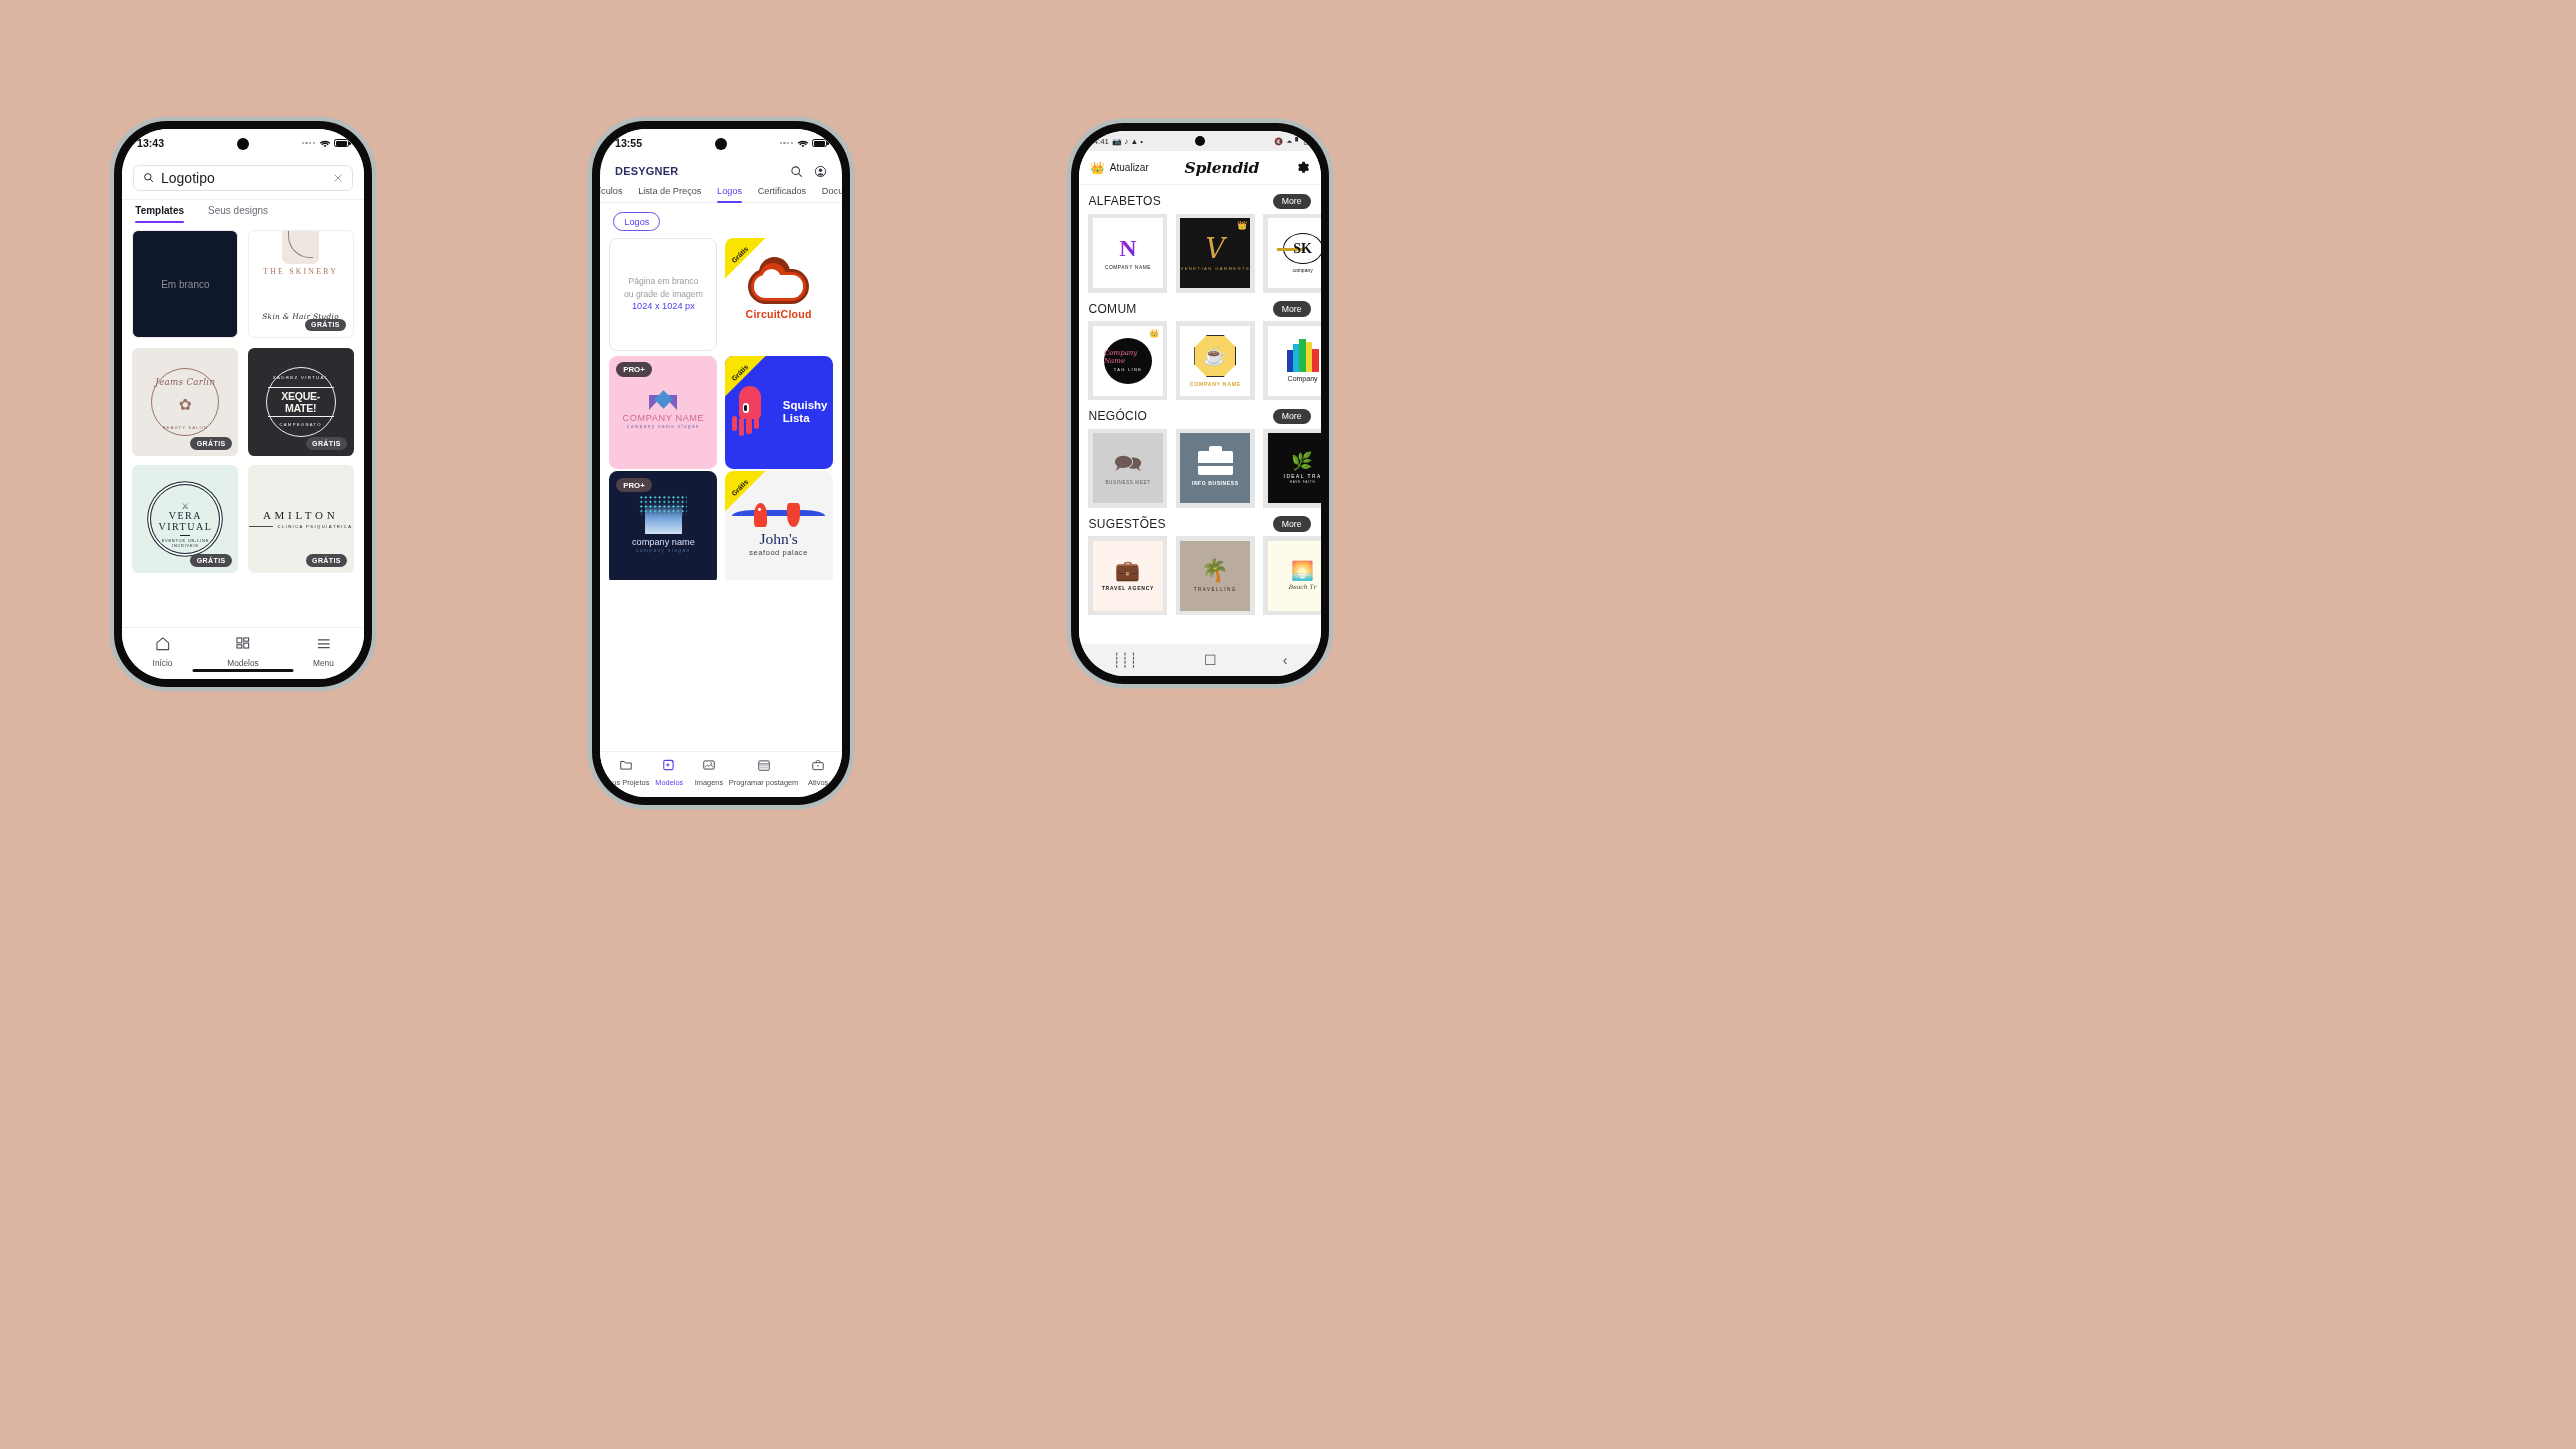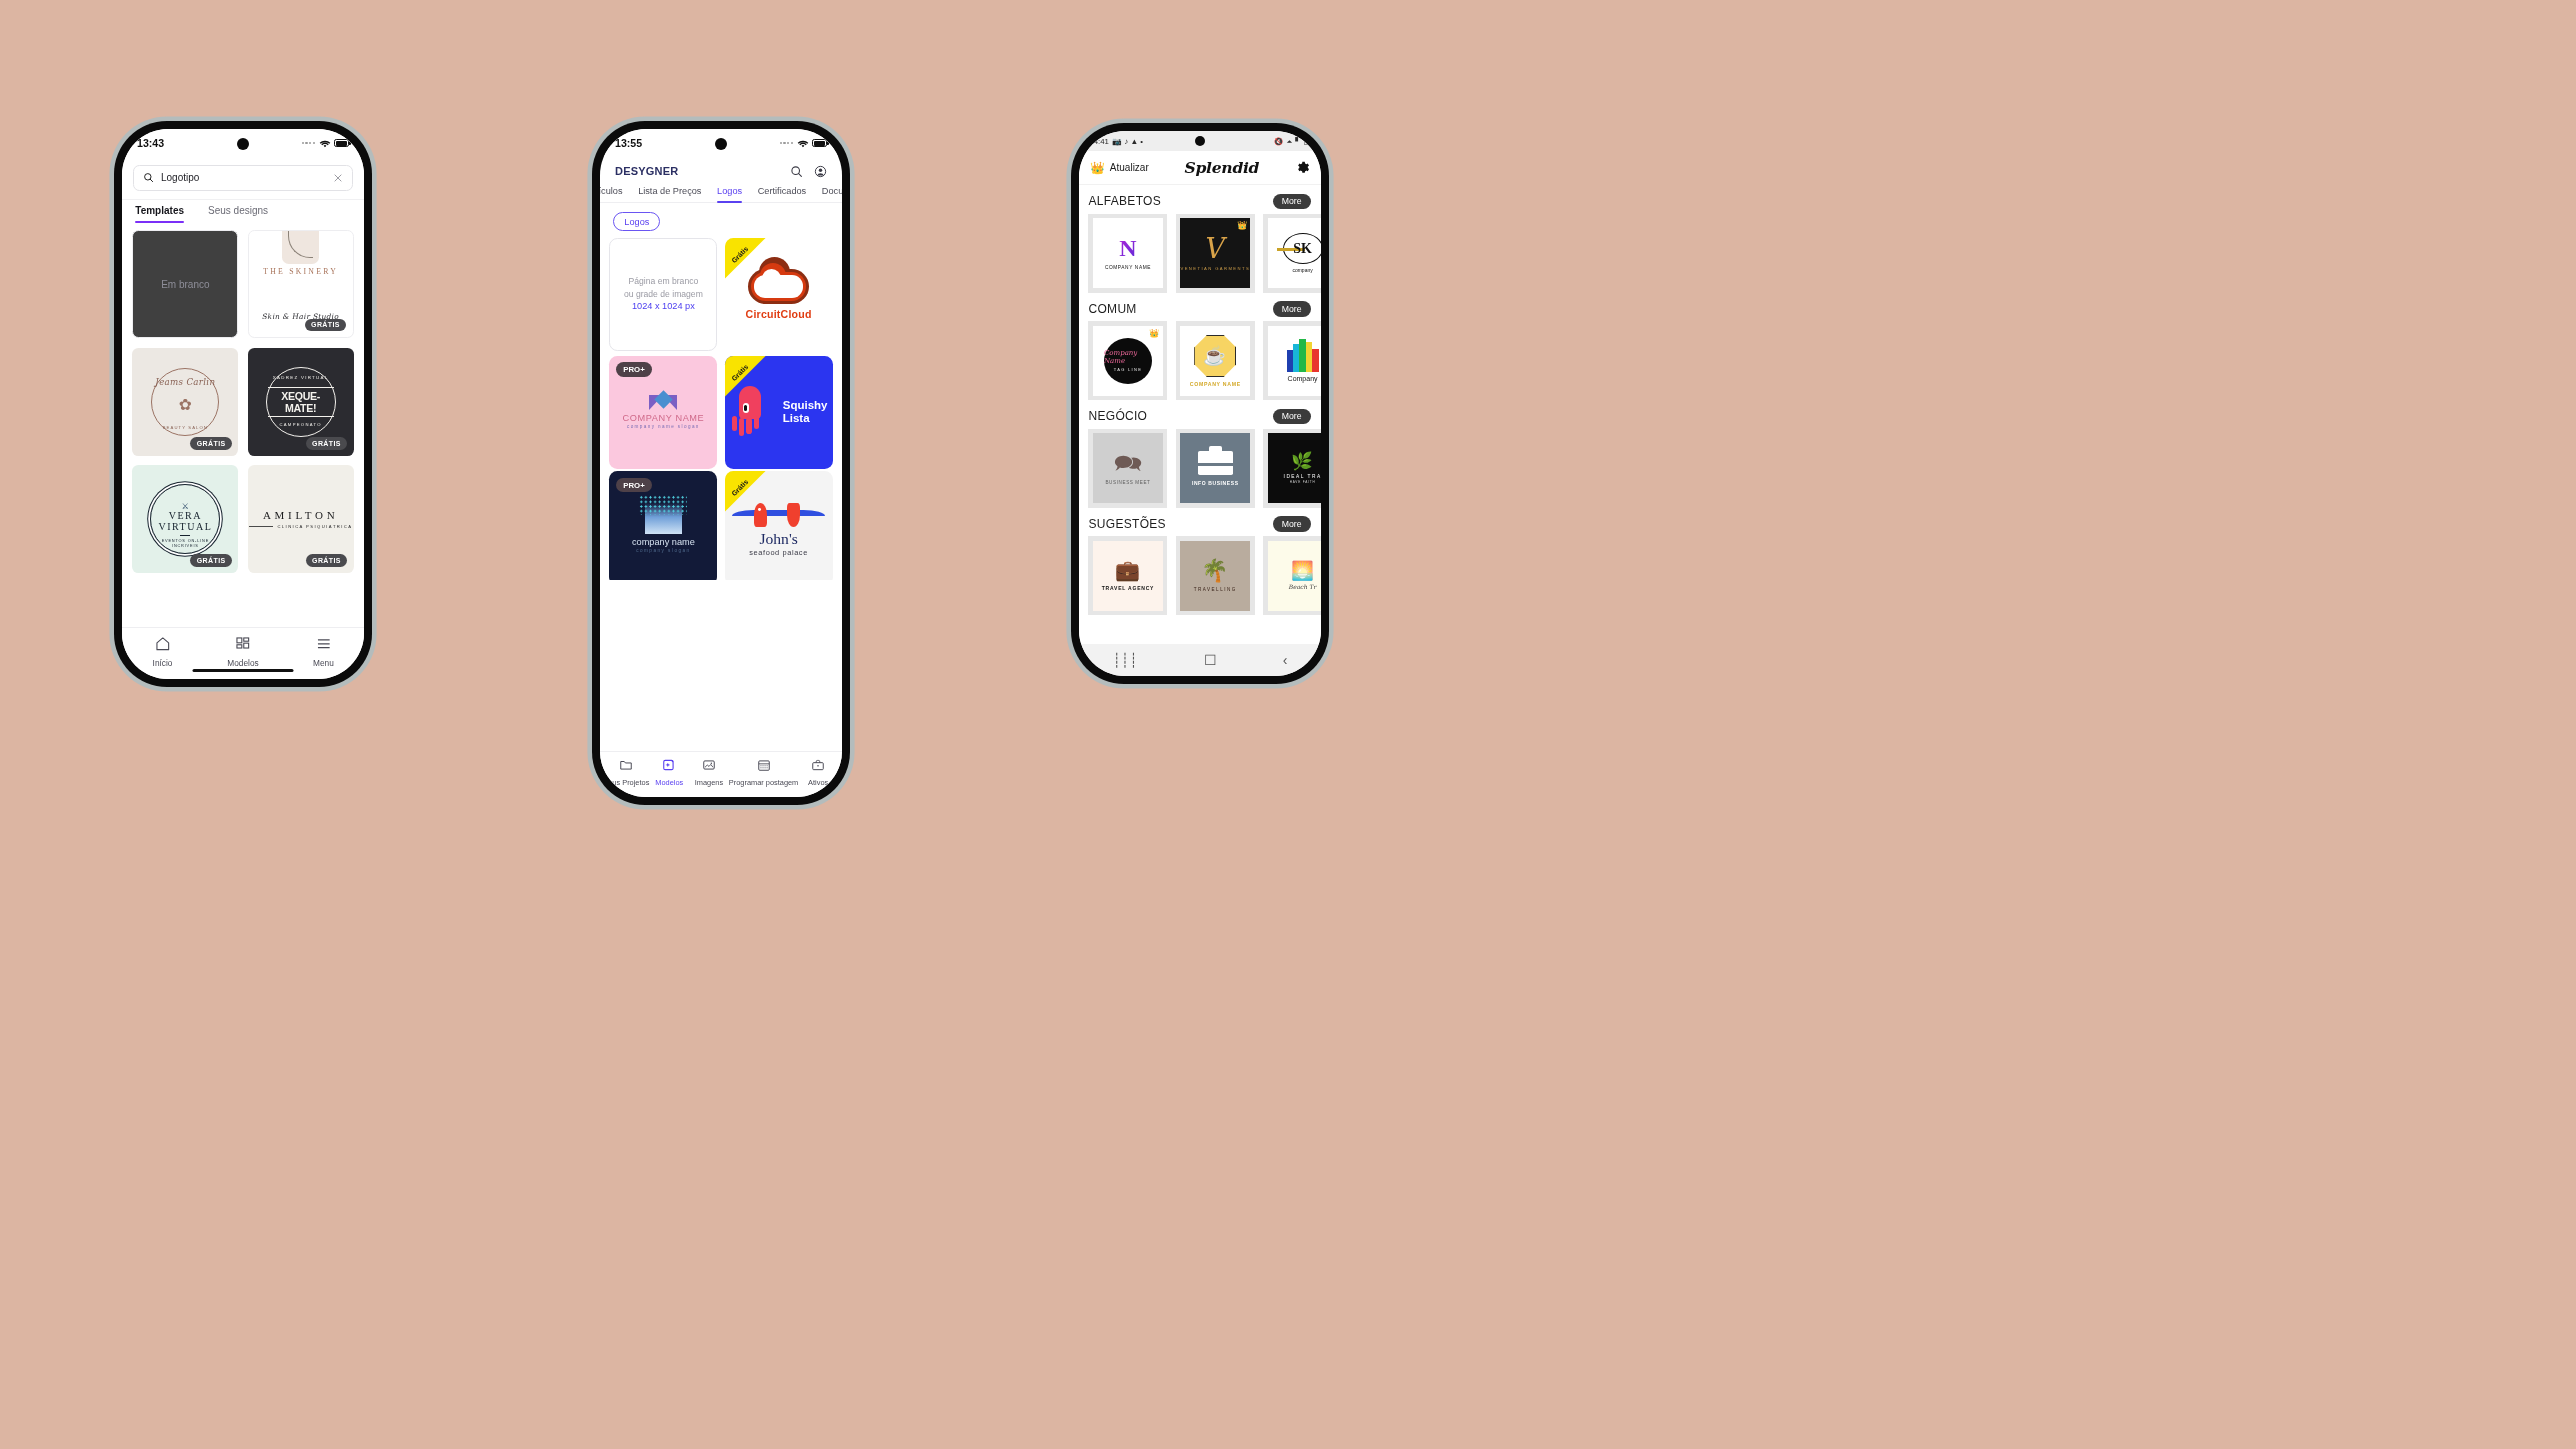--- a/index.html
+++ b/index.html
@@ -51,21 +51,21 @@
   .batt::after{content:"";position:absolute;right:-2.8px;top:2.3px;width:1.5px;height:2.8px;background:#111;border-radius:0 0.9px 0.9px 0;}
   .batt i{display:block;width:100%;height:100%;background:#111;border-radius:0.9px;}
 
   
   .p1-searchwrap{ padding:7.4px 11px 8.3px; background:#fff; }
   .p1-search{
     display:flex;align-items:center;gap:7.4px;
     border:0.9px solid #e2e2e6;border-radius:6.4px;
     height:26px;padding:0 8.3px;background:#fff;
   }
-  .p1-search .q{ flex:1; font-size:10px; color:#1c1c22; }
+  .p1-search .q{ flex:1; font-size:14px; color:#1c1c22; }
   .p1-tabs{
     display:flex; gap:24px; padding:5.5px 13px 0;
     border-top:0.9px solid #f0f0f2;
   }
   .p1-tab{ font-size:10px; color:#6b6b75; padding-bottom:6.4px; position:relative; }
   .p1-tab.active{ color:#16161c; font-weight:bold; }
   .p1-tab.active::after{
     content:""; position:absolute; left:0; right:0; bottom:0;
     height:2.2px; background:#7b2ff7; border-radius:1.8px;
   }
@@ -404,21 +404,21 @@
     </div>
   </div>
 
   <div class="p1-tabs">
     <div class="p1-tab active">Templates</div>
     <div class="p1-tab">Seus designs</div>
   </div>
 
   <div class="p1-grid">
 
-    <div class="tpl bordered" style="background:#404040">
+    <div class="tpl bordered" style="background:#0f172a">
       <span class="emptytxt">Em branco</span>
     </div>
 
     <div class="tpl bordered" style="background:#fff">
       <div class="skinery">
         <div class="blob"></div>
         <div class="t1">THE SKINERY</div>
         <div class="t2">Skin &amp; Hair Studio</div>
       </div>
       <span class="badge-gratis">GRÁTIS</span>

